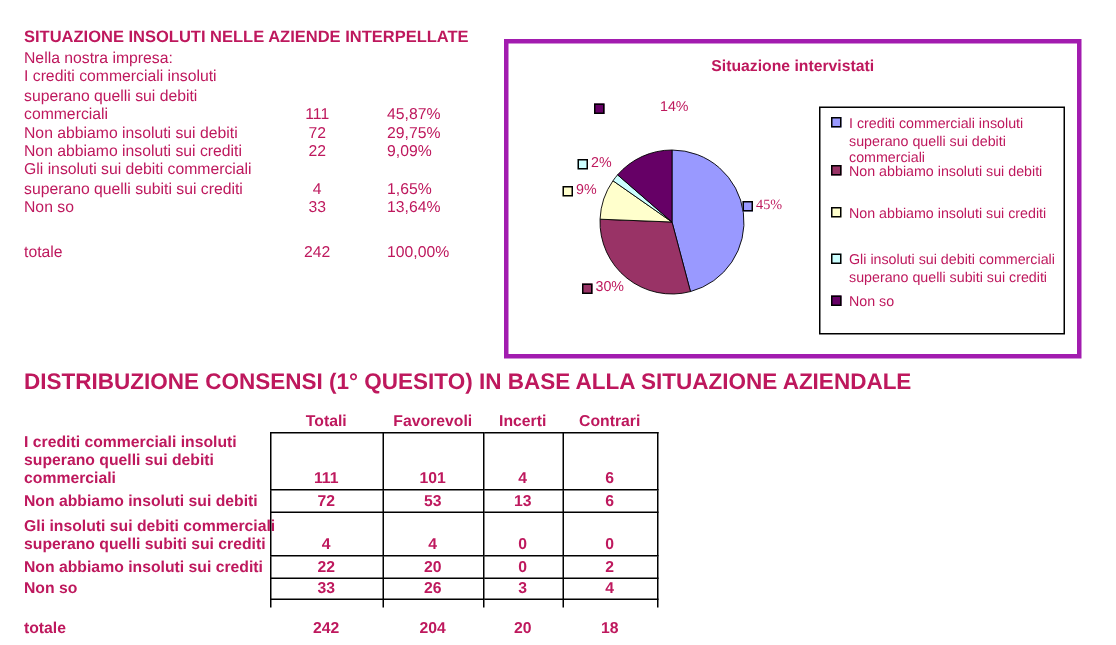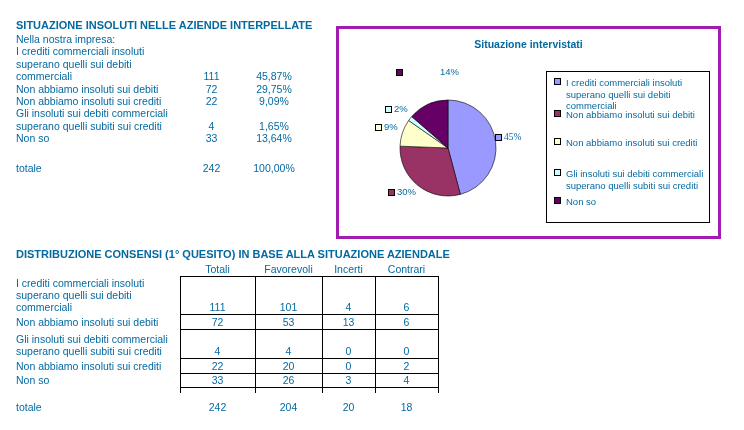--- a/index.html
+++ b/index.html
@@ -1,27 +1,27 @@
 <!DOCTYPE html>
 <html><head>
 <meta charset="utf-8">
 <style>
   html,body { margin:0; padding:0; background:#fff; }
   #canvas {
     position:relative; width:744px; height:430px; background:#ffffff;
-    font-family:"Liberation Sans", sans-serif; color:#0369a1; overflow:hidden;
+    font-family:"Liberation Sans", sans-serif; color:#be185d; overflow:hidden;
   }
 
   
   #sit-block { position:absolute; left:16px; top:19px; width:300px;
                font-size:10.5px; line-height:12.4px; }
   .sit-title { font-weight:bold; font-size:11px; line-height:13px; margin-bottom:1px; }
   .sit-row  { position:relative; min-height:12.4px; white-space:nowrap; }
   .sit-row .val { position:absolute; left:168px; width:55px; text-align:center; }
-  .sit-row .pct { position:absolute; left:225px; width:66px; text-align:center; }
+  .sit-row .pct { position:absolute; left:242px; width:66px; text-align:left; }
   .sit-total { margin-top:17px; }
 
   
   #chart-box { position:absolute; left:336px; top:26px; width:379px; height:207px;
                border:3px solid #a21caf; background:#fff; }
   .chart-title { position:absolute; top:9px; left:0; right:0; text-align:center;
                  font-weight:bold; font-size:10.5px; }
   #pie-svg { position:absolute; left:59px; top:69px; width:100px; height:100px; }
   .plabel { position:absolute; display:flex; align-items:center; gap:2px;
             font-size:9.5px; line-height:10px; }
@@ -36,23 +36,23 @@
   #legend { position:absolute; left:207px; top:42px; width:162px; height:150px;
             border:1px solid #000; background:#fff; }
   .litem { position:absolute; left:7px; right:2px; padding-left:12px;
            font-size:9.5px; line-height:11.5px; }
   .litem .lmark { position:absolute; left:0; top:1px; }
   .litem-0 { top:5px; } .litem-1 { top:37px; } .litem-2 { top:65px; }
   .litem-3 { top:96px; } .litem-4 { top:124px; }
 
   
   #dist-block { position:absolute; left:16px; top:248px; }
-  .dist-title { font-weight:bold; font-size:11px; line-height:13px; }
+  .dist-title { font-weight:bold; font-size:15px; line-height:13px; }
   #dist-table { border-collapse:collapse; table-layout:fixed; width:422px;
-                font-size:10.5px; margin-top:0; }
+                font-size:10.5px; margin-top:12px;font-weight:bold; }
   #dist-table td { padding:0; vertical-align:bottom; }
   #dist-table td.hdr { text-align:center; height:14px; border:none; padding-bottom:1px; }
   #dist-table td.num { border:1px solid #000; text-align:center; padding-bottom:1px; }
   #dist-table td.lbl { border:none; line-height:12.3px; white-space:nowrap; padding-bottom:1px; }
   #dist-table td.stub { border-left:1px solid #000; border-right:1px solid #000;
                         border-top:none; border-bottom:none; }
   #dist-table td.plain { border:none; text-align:center; padding-bottom:1px; }
   #dist-table tr.r1 td { height:36px; } #dist-table tr.r2 td { height:13px; }
   #dist-table tr.r3 td { height:27px; } #dist-table tr.r4 td { height:13px; }
   #dist-table tr.r5 td { height:12px; } #dist-table tr.rstub td { height:5px; }

